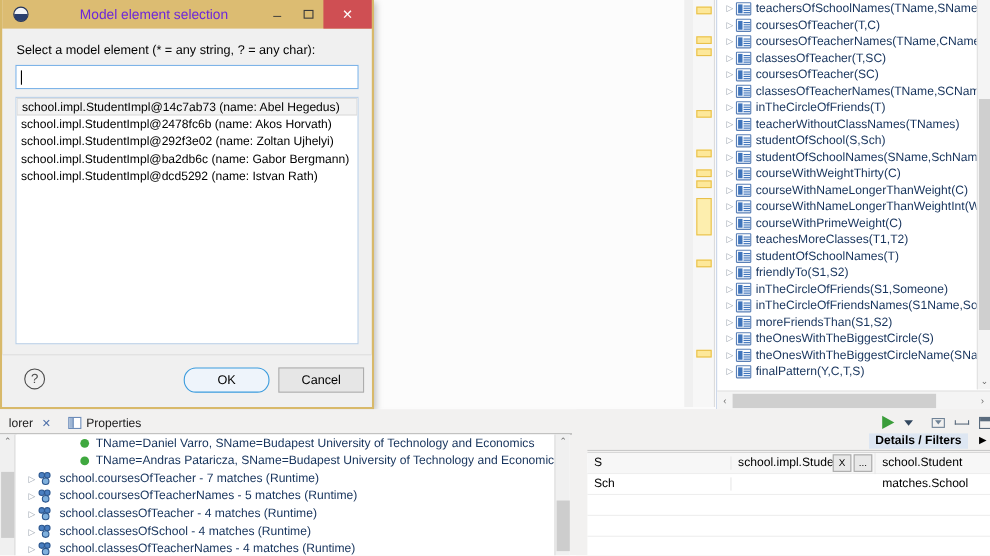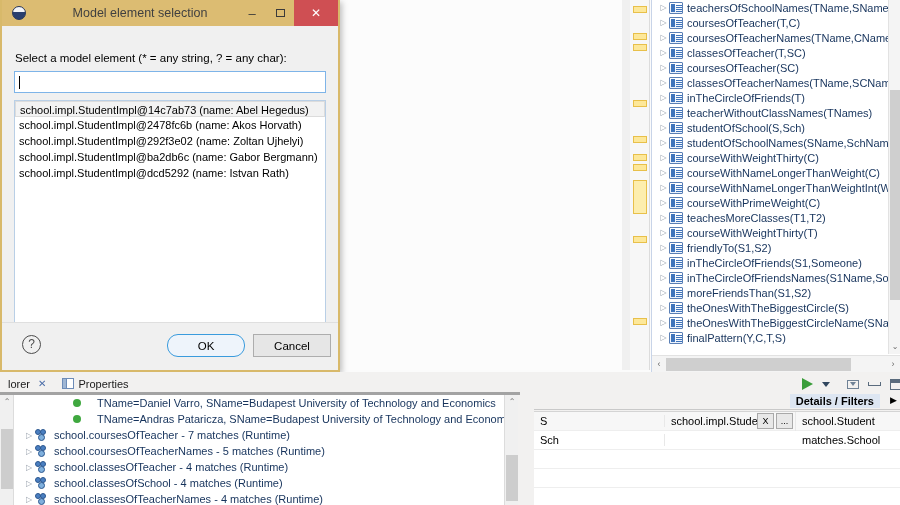--- a/index.html
+++ b/index.html
@@ -114,35 +114,35 @@
     background: #dcbc72;
     display: flex; align-items: center;
   }
   .dlg-app-icon {
     position: absolute; left: 10px; top: 6px; width: 14px; height: 14px;
     border-radius: 50%;
     background: linear-gradient(#f2f4f8 0 45%, #2a3f6e 45% 100%);
     border: 1px solid #26365c;
   }
   .dlg-title-text {
-    flex: 1; text-align: center; font-size: 12.5px; color: #404040;
+    flex: 1; text-align: center; font-size: 12.5px; color: #6d28d9;
     padding-right: 90px; padding-left: 30px;
   }
   .win-btns { position: absolute; right: 0; top: 0; height: 26px; display: flex; }
   .win-btn {
     width: 28px; height: 26px;
     display: flex; align-items: center; justify-content: center;
     color: #3a3a3a; font-size: 11px;
   }
   .win-btn.min { font-size: 13px; }
   .win-btn.max .sq { width: 9px; height: 8px; border: 1px solid #3a3a3a; }
   .win-btn.close { width: 44px; background: #cf4f53; color: #fff; font-size: 12px; }
 
   .dlg-body { padding: 10px 12px 0 12px; }
-  .dlg-prompt { font-size: 11.5px; margin: 16px 0 7px 1px; color: #000; }
+  .dlg-prompt { font-size: 11.5px; margin: 4px 0 7px 1px; color: #000; }
   .dlg-input {
     height: 22px; background: #fff;
     border: 1px solid #7eb4e8;
     display: flex; align-items: center; padding-left: 4px;
   }
   .caret { width: 1px; height: 13px; background: #000; }
   .dlg-list {
     margin-top: 7px; height: 225px; background: #fff;
     border: 1px solid #b9cfe6; overflow: hidden;
   }
@@ -170,22 +170,22 @@
   .dlg-btn.ok { left: 165px; border-color: #3a9bdd; background: #eef4fb; border-radius: 11px; }
   .dlg-btn.cancel { left: 251px; }
 
   
   .bottom {
     position: absolute; left: 0; top: 372px; width: 900px; height: 133px;
     background: #f2f1f0;
   }
   .tabstrip {
     position: absolute; left: 0; top: 2px; height: 21px; width: 520px;
-    display: flex; align-items: flex-start;
-    border-bottom: 3px solid #a3a3a3;
+    display: flex; align-items: flex-end;
+    border-bottom: 1px solid #a3a3a3;
   }
   .tab {
     display: flex; align-items: center; gap: 4px;
     height: 19px; padding: 0 8px; font-size: 11px; color: #1a1a1a;
   }
   .tab.active {
     background: #ffffff;
     border: 1px solid #b8c4d4; border-bottom: 1px solid #fff;
   }
   .tab-close { color: #4c6ea8; font-size: 10px; margin-left: 4px; }
@@ -215,21 +215,21 @@
     background: #cdcdcd;
   }
   .mv-list {
     position: absolute; left: 15px; top: 0; right: 14px; bottom: 0;
     overflow: hidden; background: #fff;
   }
   .mv-row {
     display: flex; align-items: center; height: 16px;
     font-size: 11px; color: #16335c; white-space: nowrap;
   }
-  .mv-row.leaf { padding-left: 58px; gap: 10px; }
+  .mv-row.leaf { padding-left: 58px; }
   .mv-row.node { padding-left: 8px; }
   .dot-green {
     width: 8px; height: 8px; border-radius: 50%;
     background: #3fa83f; margin-right: 6px; flex: 0 0 8px;
   }
   .mv-arrow {
     width: 12px; flex: 0 0 12px; color: #9aa3ae; font-size: 8px; text-align: center;
   }
   .icon-match {
     position: relative; width: 14px; height: 12px; flex: 0 0 14px; margin-right: 5px;
@@ -411,21 +411,21 @@
           <span class="tree-label">courseWithPrimeWeight(C)</span>
         </div>
       <div class="tree-row">
           <span class="tw-arrow">▷</span>
           <span class="q-icon"></span>
           <span class="tree-label">teachesMoreClasses(T1,T2)</span>
         </div>
       <div class="tree-row">
           <span class="tw-arrow">▷</span>
           <span class="q-icon"></span>
-          <span class="tree-label">courseWithWeightThirty(T)</span>
+          <span class="tree-label">studentOfSchoolNames(T)</span>
         </div>
       <div class="tree-row">
           <span class="tw-arrow">▷</span>
           <span class="q-icon"></span>
           <span class="tree-label">friendlyTo(S1,S2)</span>
         </div>
       <div class="tree-row">
           <span class="tw-arrow">▷</span>
           <span class="q-icon"></span>
           <span class="tree-label">inTheCircleOfFriends(S1,Someone)</span>

